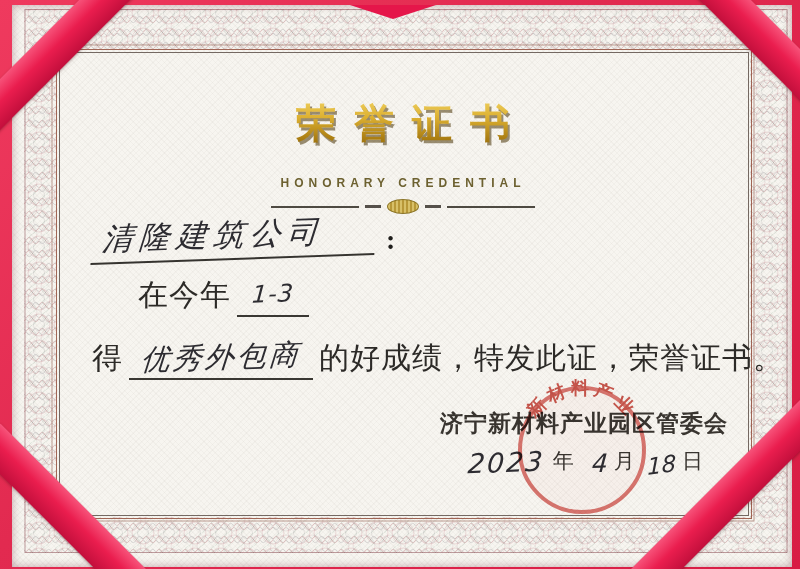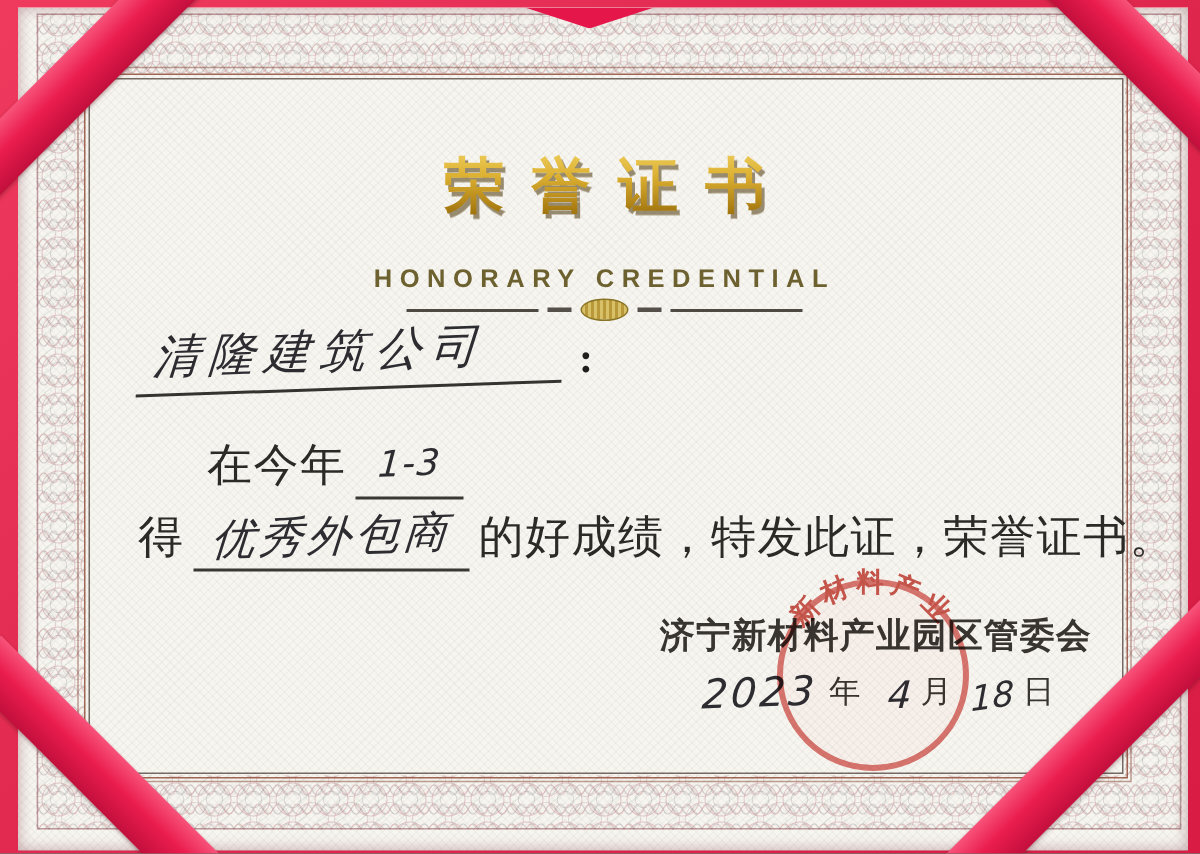--- a/index.html
+++ b/index.html
@@ -28,21 +28,21 @@
   
   .title{
     position:absolute;left:56px;width:694px;top:96px;text-align:center;
     font-size:40px;font-weight:700;letter-spacing:18px;text-indent:18px;
     background:linear-gradient(180deg,#f2d567 0%,#ddb132 38%,#aa7d12 78%,#8a6208 100%);
     -webkit-background-clip:text;background-clip:text;color:transparent;
     filter:drop-shadow(2px 3px 0 rgba(74,52,8,.55));
   }
   .subtitle{
     position:absolute;left:56px;width:694px;top:176px;text-align:center;
-    font-family:"Liberation Sans",sans-serif;font-size:17px;font-weight:700;
+    font-family:"Liberation Sans",sans-serif;font-size:12px;font-weight:700;
     letter-spacing:5px;color:#6d6130;
   }
   .divider{
     position:absolute;left:56px;width:694px;top:199px;
     display:flex;align-items:center;justify-content:center;gap:6px;
   }
   .rule-long{width:88px;height:2px;background:#4e4a42;}
   .rule-short{width:16px;height:3px;background:#55504a;}
   .ornament{
     width:30px;height:13px;border-radius:50%;
@@ -58,21 +58,21 @@
   .name-line{
     width:268px;border-bottom:2px solid #35332f;padding:0 6px 2px 10px;
     font-size:31px;letter-spacing:6px;line-height:44px;white-space:nowrap;
   }
   .name-colon{font-size:28px;font-weight:700;color:#1f1e1c;margin-left:10px;line-height:40px;}
   
   .bodyline{
     position:absolute;font-size:30px;color:#2c2a27;letter-spacing:1px;
     white-space:nowrap;display:flex;align-items:flex-end;line-height:44px;
   }
-  .line1{left:138px;top:288px;}
+  .line1{left:138px;top:273px;}
   .line2{left:92px;top:336px;}
   .fill{
     display:inline-block;border-bottom:2px solid #3a3833;
     padding:0 12px 0 12px;margin:0 6px;text-align:center;line-height:42px;
   }
   .fill1{min-width:48px;font-size:24px;}
   .fill2{min-width:150px;font-size:29px;letter-spacing:3px;}
   
   .seal{
     position:absolute;left:508px;top:376px;width:148px;height:148px;z-index:4;

